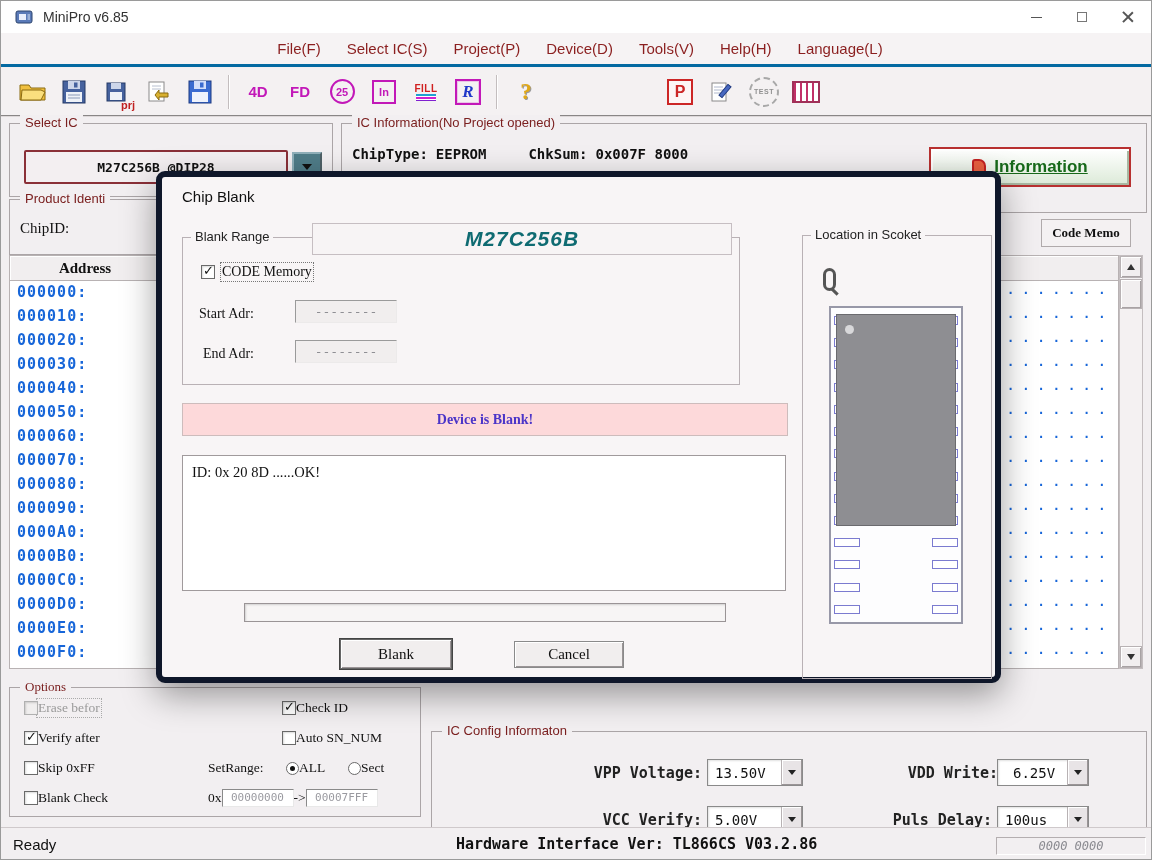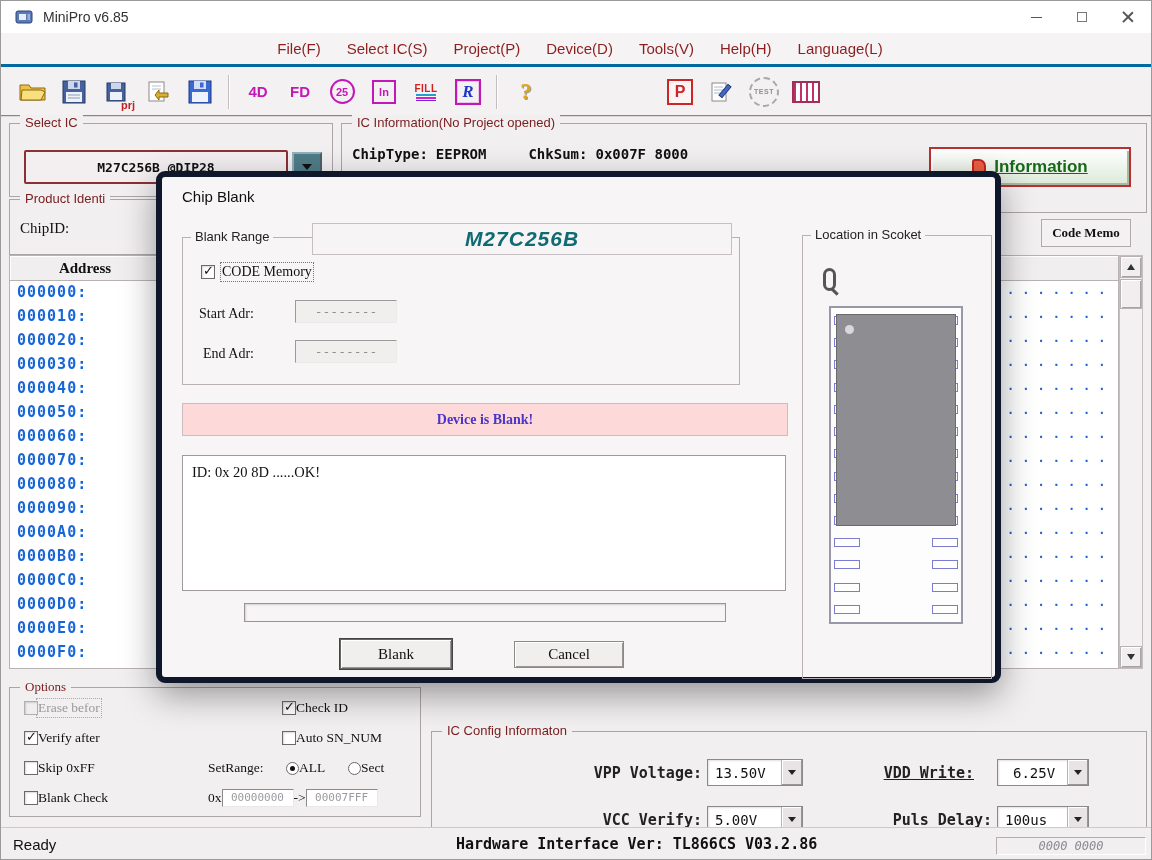--- a/index.html
+++ b/index.html
@@ -402,21 +402,21 @@
   <div class="groupbox" id="ic-config">
     <span class="gb-label">IC Config Informaton</span>
 
     <span class="cfg-lbl" style="left:90px;top:32px;width:180px;">VPP Voltage:</span>
     <div class="dd" style="left:275px;top:27px;width:96px;">
       <span class="dd-val">13.50V</span>
       <span class="dd-btn">
           <span class="tri-down"></span>
         </span>
     </div>
-    <span class="cfg-lbl" style="left:392px;top:32px;width:150px;text-decoration:underline;">VDD Write:</span>
+    <span class="cfg-lbl" style="left:416px;top:32px;width:150px;">VDD Write:</span>
     <div class="dd" style="left:565px;top:27px;width:92px;padding-left:8px;">
       <span class="dd-val">6.25V</span>
       <span class="dd-btn">
           <span class="tri-down"></span>
         </span>
     </div>
 
     <span class="cfg-lbl" style="left:90px;top:79px;width:180px;">VCC Verify:</span>
     <div class="dd" style="left:275px;top:74px;width:96px;">
       <span class="dd-val">5.00V</span>

